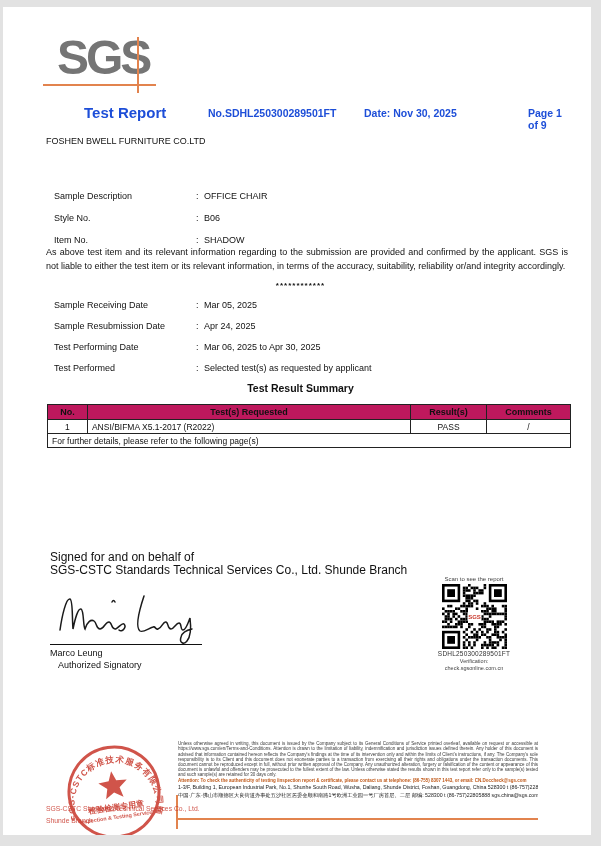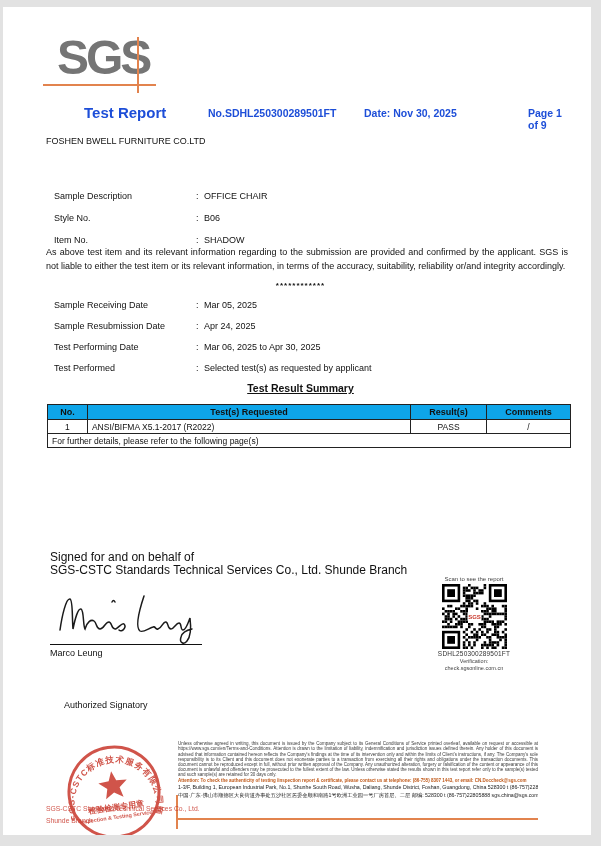--- a/index.html
+++ b/index.html
@@ -29,35 +29,35 @@
   .company { left:46px; top:134px; font-size:9px; color:#111; line-height:14px; }
 
   .info-row { left:46px; width:525px; height:12px; font-size:9px; color:#111; }
   .info-row .lbl { position:absolute; left:8px; top:0; }
   .info-row .col { position:absolute; left:150px; top:0; }
   .info-row .val { position:absolute; left:158px; top:0; }
 
   .disclaimer { left:46px; top:246px; width:522px; font-size:9px; color:#111; line-height:13.5px; text-align:justify; }
   .stars { left:0; top:281px; width:601px; text-align:center; font-size:8px; font-weight:bold; letter-spacing:1px; color:#111; }
 
-  .summary-heading { left:0; top:382px; width:601px; text-align:center; font-size:10.5px; font-weight:bold; text-decoration:underline; color:#111; }
+  .summary-heading { left:0; top:382px; width:601px; text-align:center; font-size:10.5px; font-weight:bold; color:#111; }
 
   table.results { position:absolute; left:47px; top:404px; width:524px; border-collapse:collapse; font-size:8.5px; color:#111; }
   table.results th, table.results td { border:1px solid #222; padding:1.5px 4px; }
   table.results { border:1.5px solid #222; }
-  table.results th { background:#0ea5e9; font-size:9px; font-weight:bold; text-align:center; height:15px;margin-left:12px; }
+  table.results th { background:#be185d; font-size:9px; font-weight:bold; text-align:center; height:15px;margin-left:12px; }
   table.results td { height:13px; }
   td.c { text-align:center; }
   td.l { text-align:left; padding-left:6px; }
 
   .signed-block { left:50px; top:551px; font-size:12px; color:#111; line-height:13px; }
   .sig-svg { left:52px; top:586px; }
   .sig-line { left:50px; top:644px; width:152px; height:0; border-top:1.5px solid #111; }
   .sig-name { left:50px; top:648px; font-size:9px; color:#111; }
-  .sig-title { left:64px; top:660px; font-size:9px; color:#111;margin-top:40px; }
+  .sig-title { left:58px; top:660px; font-size:9px; color:#111; }
 
   .qr-block { left:416px; top:576px; width:116px; text-align:center; color:#333; }
   .qr-caption { font-size:6px; color:#444; }
   .qr-svg { margin:2px auto 0 auto; display:block; }
   .qr-code-text { font-size:6.5px; letter-spacing:0.2px; margin-top:1px; }
   .qr-verif { font-size:5.5px; color:#444; line-height:7px; margin-top:1px; }
 
   
   .stamp-svg { left:44px; top:742px; z-index:10; }
   .stamp-overlay1 { left:46px; top:805px; font-size:6.8px; color:#c8372b; opacity:.85; z-index:11; white-space:nowrap; }

